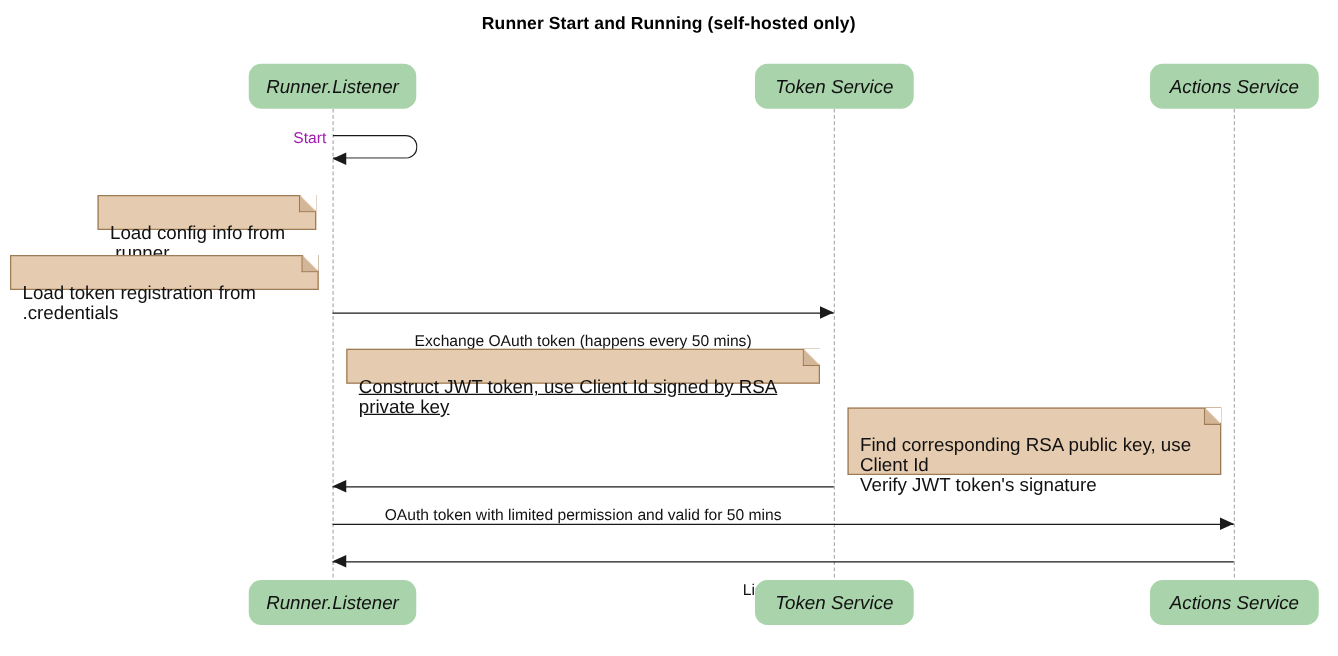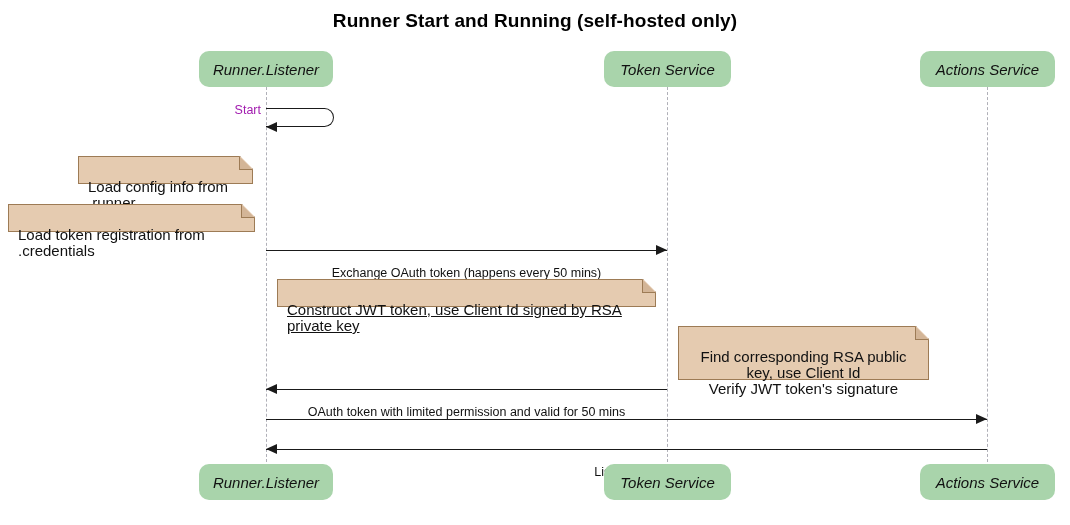--- a/index.html
+++ b/index.html
@@ -20,21 +20,21 @@
     left: 0; top: 0;
     width: 1070px;
     height: 525px;
   }
   .diagram-title {
     position: absolute;
     left: 0;
     top: 10px;
     width: 1070px;
     text-align: center;
-    font-size: 19px;
+    font-size: 14px;
     font-weight: bold;
     letter-spacing: 0.1px;
   }
   
   .lifeline {
     position: absolute;
     width: 0;
     border-left: 1px dashed #b0b0b8;
   }
   
@@ -169,21 +169,21 @@
   <div class="msg-label" style="left:266px; top:234px; width:401px;">Exchange OAuth token (happens every 50 mins)</div>
   <div class="msg-line" style="left:266px; top:250px; width:401px;"></div>
   <div class="arrow-head arrow-right" style="left:656px; top:245px;"></div>
 
   <div class="note" style="left:277px; top:263px; width:379px; height:28px;text-decoration:underline;">
     <span>Construct JWT token, use Client Id signed by RSA private key</span>
     <span class="fold-top"></span>
     <span class="fold"></span>
   </div>
 
-  <div class="note" style="left:678px; top:310px; width:251px; height:54px;text-align:center;">
+  <div class="note" style="left:678px; top:310px; width:299px; height:54px;">
     <span>Find corresponding RSA public key, use Client Id
 Verify JWT token's signature</span>
     <span class="fold-top"></span>
     <span class="fold"></span>
   </div>
 
   <div class="msg-label" style="left:266px; top:373px; width:401px;">OAuth token with limited permission and valid for 50 mins</div>
   <div class="msg-line" style="left:266px; top:389px; width:401px;"></div>
   <div class="arrow-head arrow-left" style="left:266px; top:384px;"></div>
 

